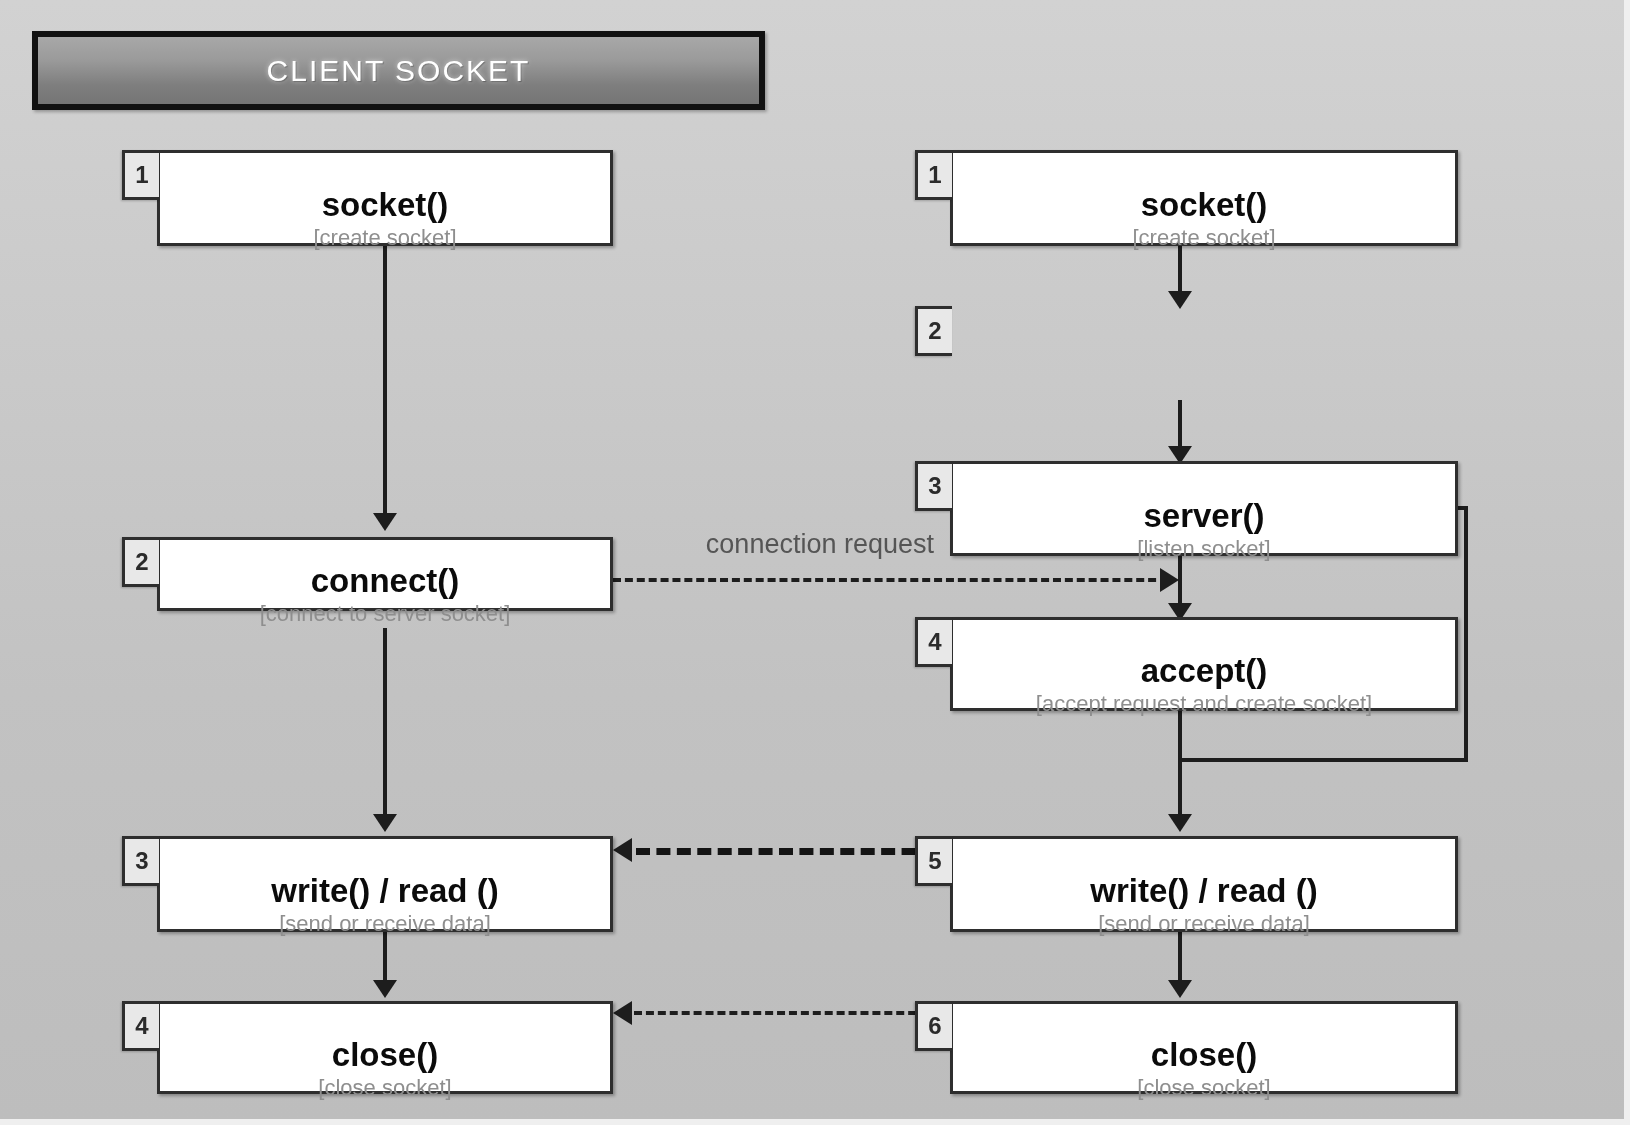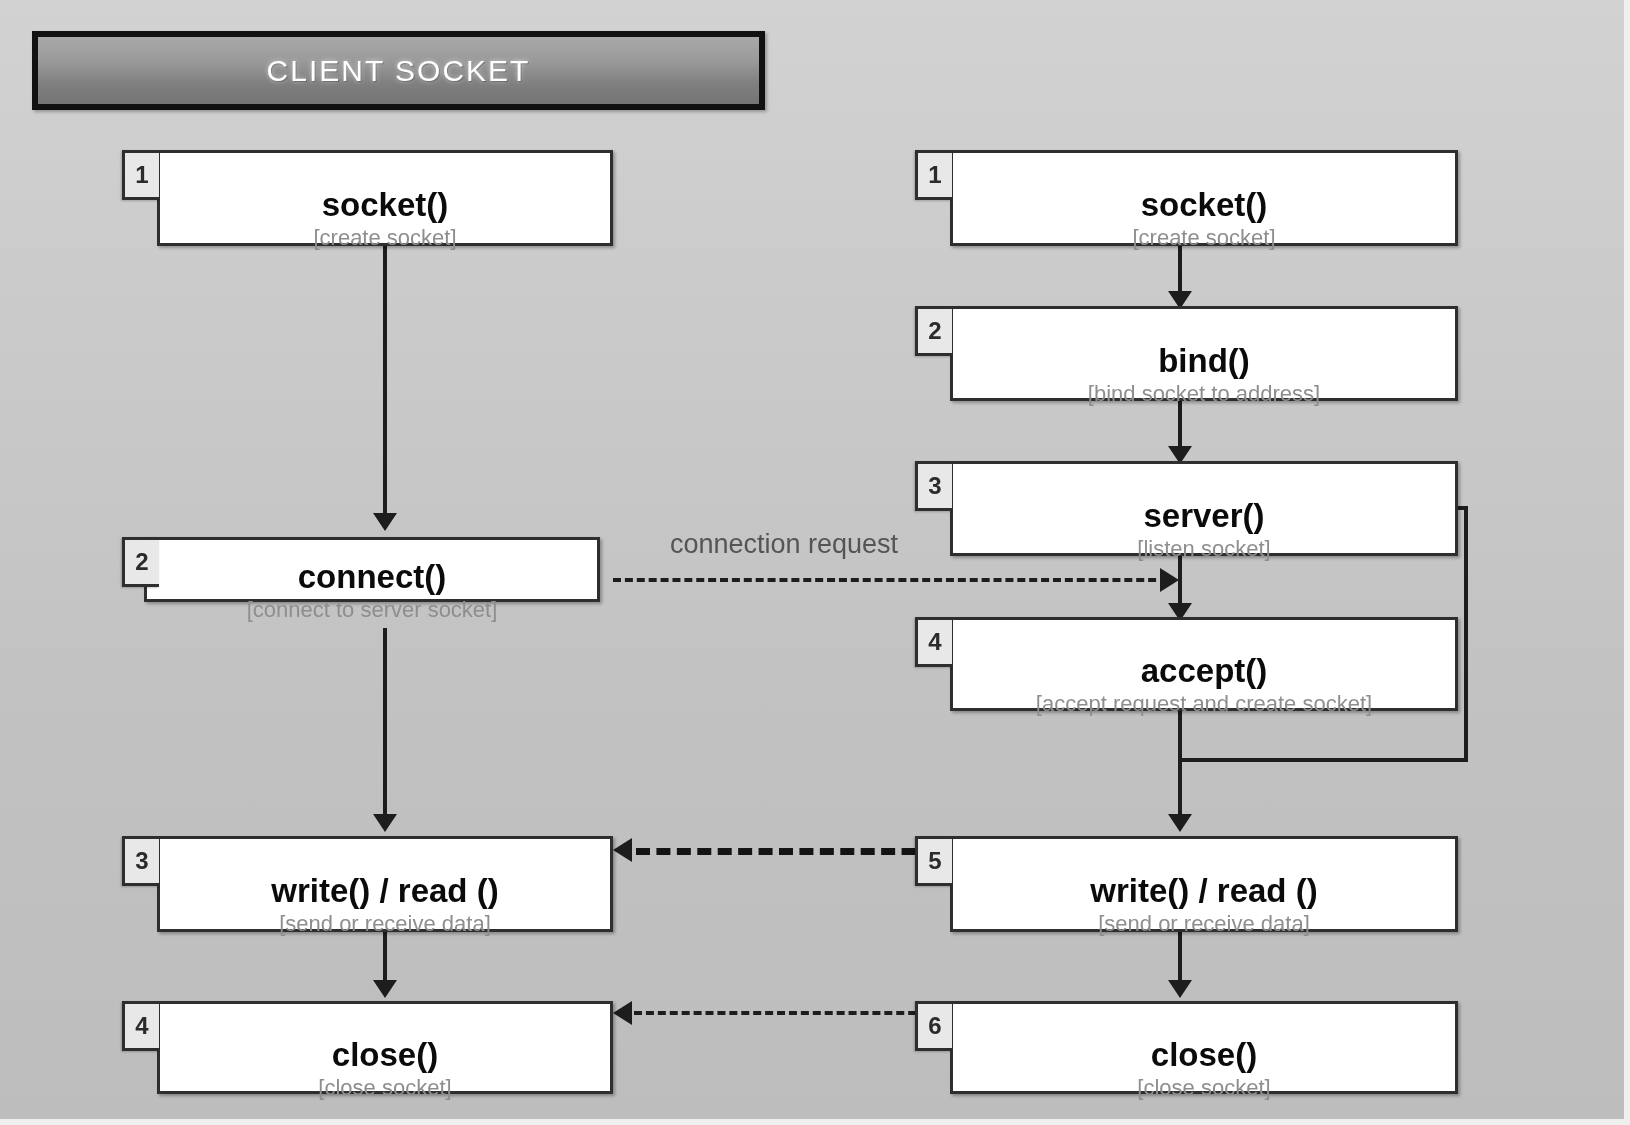--- a/index.html
+++ b/index.html
@@ -140,21 +140,21 @@
     height: 0;
     border-top: 7px dashed #141414;
     z-index: 2;
   }
   .msg-label {
     position: absolute;
     font-size: 27px;
     color: #555555;
     white-space: nowrap;
     z-index: 4;
-    text-align: center;
+    text-align: right;
   }
   .msg-label.strong {
     font-weight: bold;
     font-size: 28px;
     color: #1c1c1c;
   }
 </style>
 </head>
 <body>
 
@@ -205,21 +205,21 @@
   <div class="arrow-left" style="left:613px; top:1001px;"></div>
   <div class="arrow-right" style="left:930px; top:1001px;"></div>
 
   <div class="step-badge" style="left:122px; top:150px;">1</div>
   <div class="step-box" style="left:157px; top:150px; width:456px; height:96px;">
     <div class="step-title">socket()</div>
     <div class="step-sub">[create socket]</div>
   </div>
 
   <div class="step-badge" style="left:122px; top:537px;">2</div>
-  <div class="step-box" style="left:144px; top:537px; width:456px; height:65px;align-items:center;">
+  <div class="step-box" style="left:157px; top:537px; width:456px; height:74px;align-items:center;">
     <div class="step-title">connect()</div>
     <div class="step-sub">[connect to server socket]</div>
   </div>
 
   <div class="step-badge" style="left:122px; top:836px;">3</div>
   <div class="step-box" style="left:157px; top:836px; width:456px; height:96px;">
     <div class="step-title">write() / read ()</div>
     <div class="step-sub">[send or receive data]</div>
   </div>
 
@@ -229,24 +229,20 @@
     <div class="step-sub">[close socket]</div>
   </div>
 
   <div class="step-badge" style="left:915px; top:150px;">1</div>
   <div class="step-box" style="left:950px; top:150px; width:508px; height:96px;">
     <div class="step-title">socket()</div>
     <div class="step-sub">[create socket]</div>
   </div>
 
   <div class="step-badge" style="left:915px; top:306px;">2</div>
-  <div class="step-box" style="left:950px; top:306px; width:508px; height:95px;">
-    <div class="step-title">bind()</div>
-    <div class="step-sub">[bind socket to address]</div>
-  </div>
 
   <div class="step-badge" style="left:915px; top:461px;">3</div>
   <div class="step-box" style="left:950px; top:461px; width:508px; height:95px;">
     <div class="step-title">server()</div>
     <div class="step-sub">[listen socket]</div>
   </div>
 
   <div class="step-badge" style="left:915px; top:617px;">4</div>
   <div class="step-box" style="left:950px; top:617px; width:508px; height:94px;">
     <div class="step-title">accept()</div>

